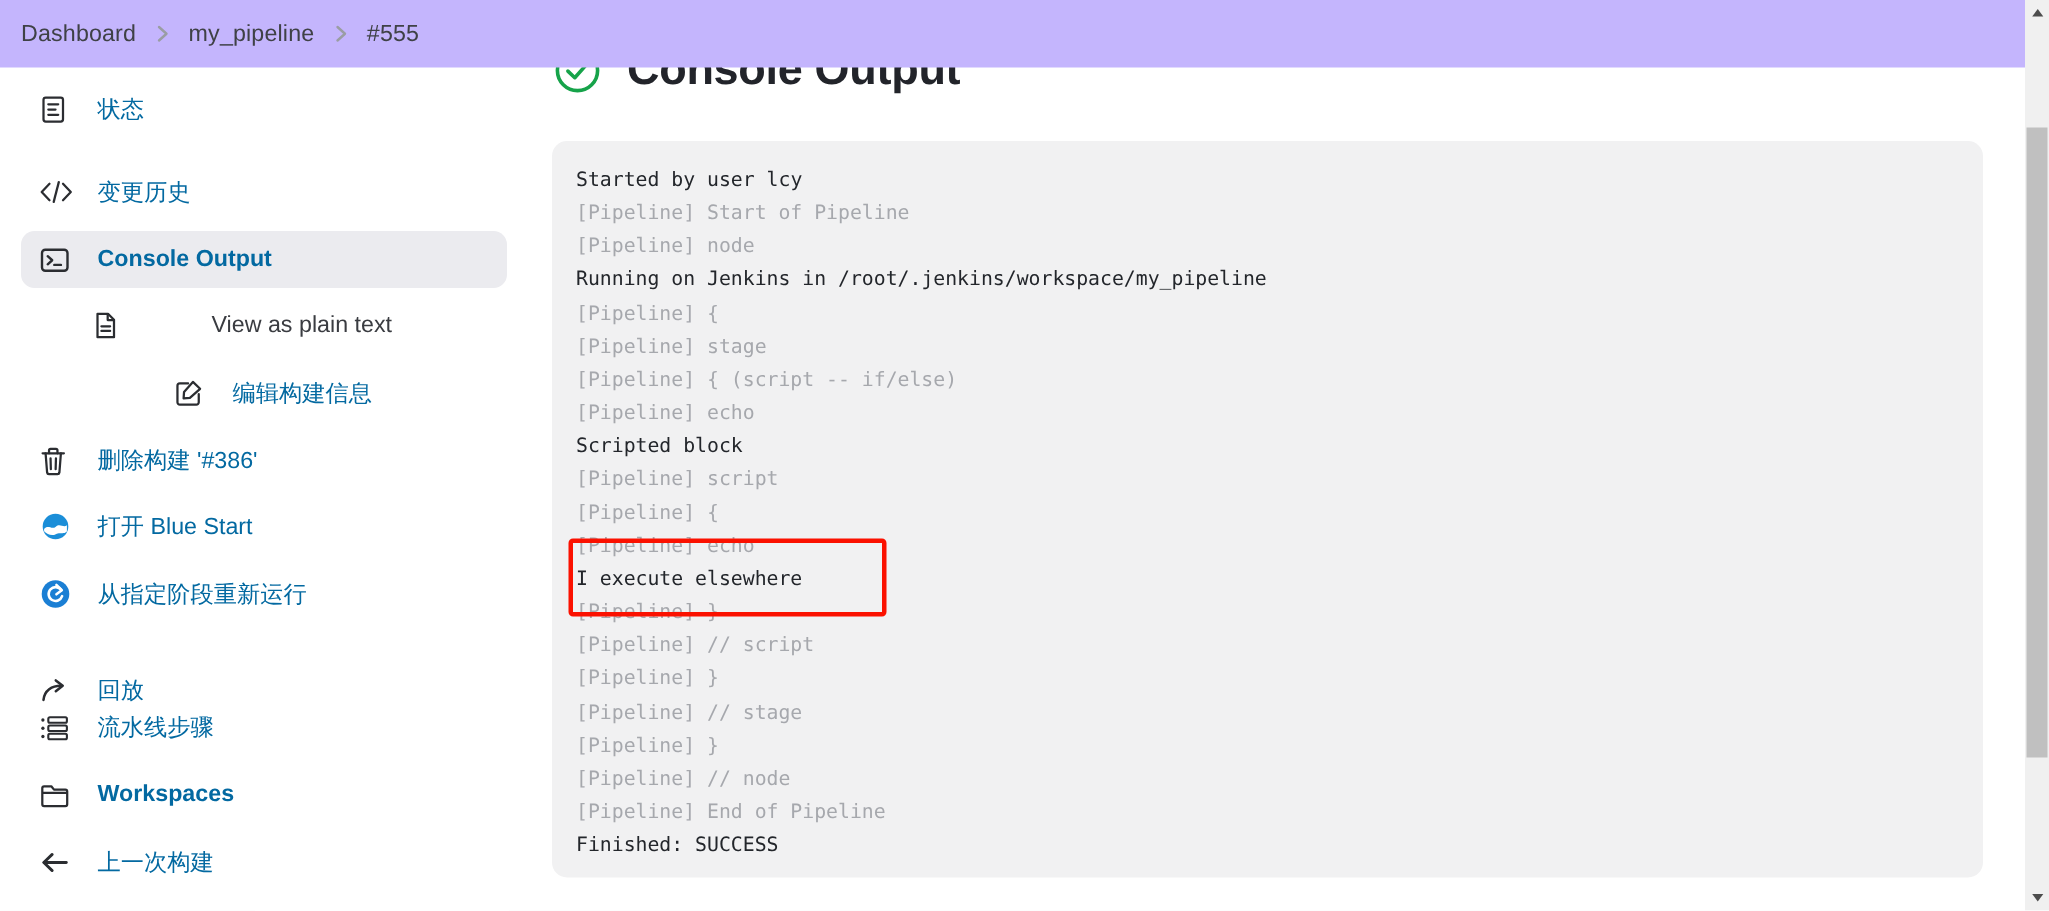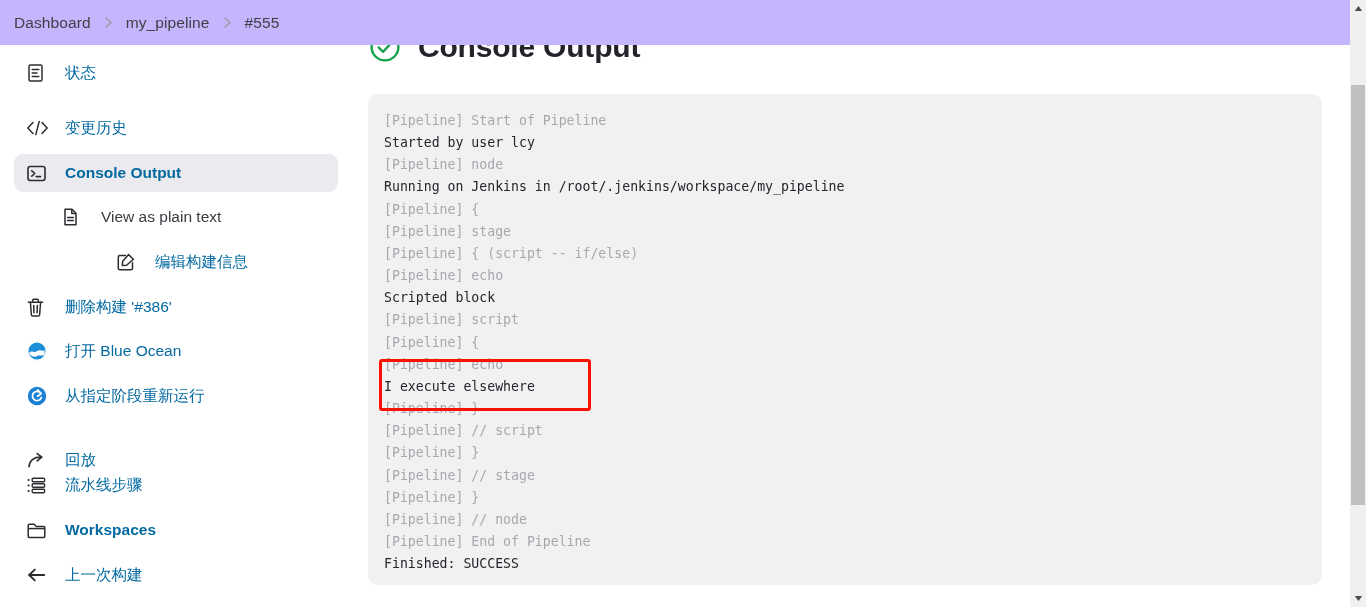--- a/index.html
+++ b/index.html
@@ -83,20 +83,21 @@
     font-size: 15.5px;
     color: #0369a1;
     white-space: nowrap;
   }
   .side-item.active {
     background: #ebebef;
   }
   .side-item.active .s-label { font-weight: bold; }
   .side-item.sub {
     padding-left: 48px;
+    gap: 40px;
   }
   .side-item.sub .s-label { color: #3a3c41; }
 
   
   .side-item.r0  { position: absolute; top: 9px;   left: 0; right: 0; }
   .side-item.r1  { position: absolute; top: 64px;  left: 0; right: 0; }
   .side-item.r2  { position: absolute; top: 109px; left: 0; right: 0; }
   .side-item.r3  { position: absolute; top: 153px; left: 0; right: 0; }
   .side-item.r4  { position: absolute; top: 198px; left: 0; right: 0; justify-content: center; }
   .side-item.r5  { position: absolute; top: 243px; left: 0; right: 0; }
@@ -292,21 +293,21 @@
     </div>
 
     <div class="side-item r6">
       <span class="s-icon">
         <svg width="22" height="22" viewBox="0 0 22 22" fill="none">
           <circle cx="11" cy="11" r="9.2" fill="#1b8ed8"></circle>
           <circle cx="11" cy="11" r="9.2" fill="none" stroke="#ffffff" stroke-width="1.3"></circle>
           <path d="M3.4 12.6 C6 9.6 8.6 13.4 11.2 11.1 C13.8 8.8 16.4 12 18.6 10.2 L18.6 14.4 C16.4 16.6 13.8 14.6 11.2 16.1 C8.6 17.6 5.4 16.2 3.4 14.2 Z" fill="#ffffff"></path>
         </svg>
       </span>
-      <span class="s-label">打开 Blue Ocean</span>
+      <span class="s-label">打开 Blue Start</span>
     </div>
 
     <div class="side-item r7">
       <span class="s-icon">
         <svg width="22" height="22" viewBox="0 0 22 22" fill="none">
           <circle cx="11" cy="11" r="9.2" fill="#1b7fd4"></circle>
           <path d="M14.8 8.4 A4.6 4.6 0 1 0 15.4 12.4" fill="none" stroke="#ffffff" stroke-width="1.7" stroke-linecap="round"></path>
           <polyline points="11.6,4.9 15.2,8.5 11.6,11.2" fill="none" stroke="#ffffff" stroke-width="1.7" stroke-linecap="round" stroke-linejoin="round"></polyline>
         </svg>
       </span>
@@ -366,22 +367,22 @@
         <svg width="34" height="34" viewBox="0 0 34 34" fill="none" stroke="currentColor" stroke-width="2.4" stroke-linecap="round" stroke-linejoin="round">
           <circle cx="17" cy="17" r="13.4"></circle>
           <polyline points="10.6,17.4 15.2,21.8 23.4,12.6"></polyline>
         </svg>
       </span>
       <span class="page-title">Console Output</span>
     </div>
 
     <div class="console-panel">
       <div id="console-lines">
+          <div class="console-line">Started by user <span class="lnk">lcy</span></div>
           <div class="console-line meta">[Pipeline] Start of Pipeline</div>
-          <div class="console-line">Started by user <span class="lnk">lcy</span></div>
           <div class="console-line meta">[Pipeline] node</div>
           <div class="console-line">Running on <span class="lnk">Jenkins</span> in /root/.jenkins/workspace/my_pipeline</div>
           <div class="console-line meta">[Pipeline] {</div>
           <div class="console-line meta">[Pipeline] stage</div>
           <div class="console-line meta">[Pipeline] { (script -- if/else)</div>
           <div class="console-line meta">[Pipeline] echo</div>
           <div class="console-line">Scripted block</div>
           <div class="console-line meta">[Pipeline] script</div>
           <div class="console-line meta">[Pipeline] {</div>
           <div class="console-line meta">[Pipeline] echo</div>

